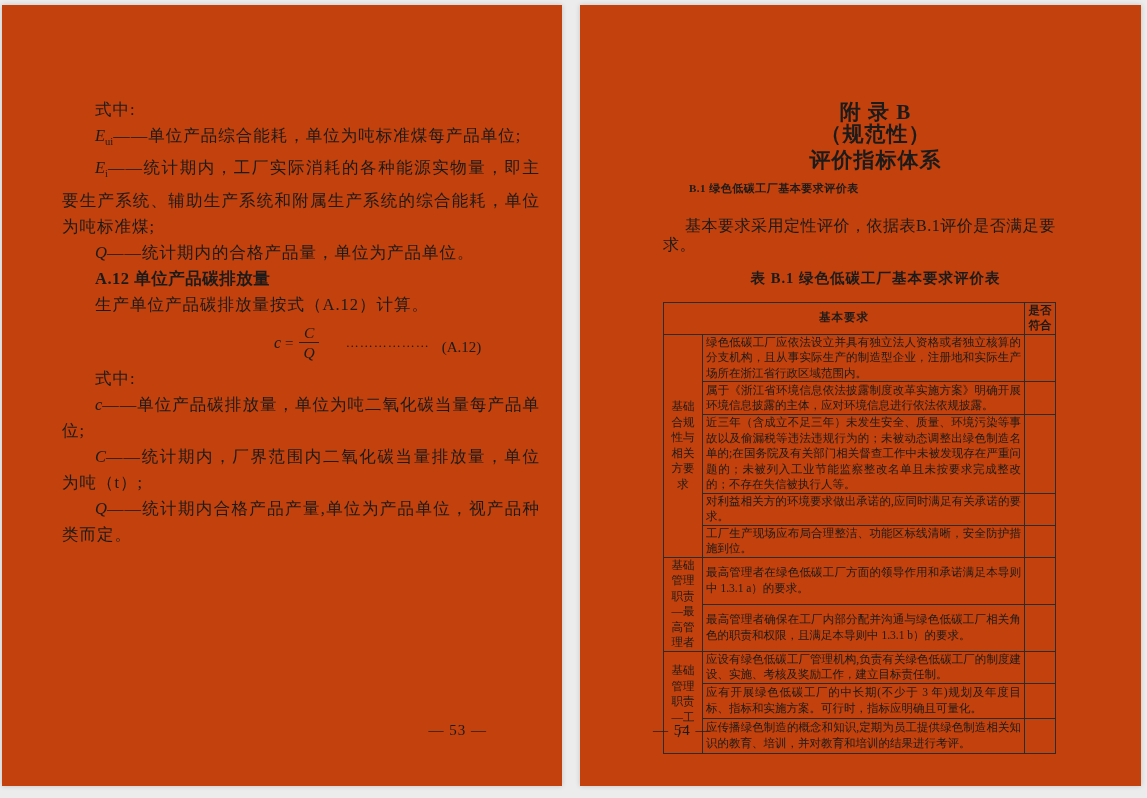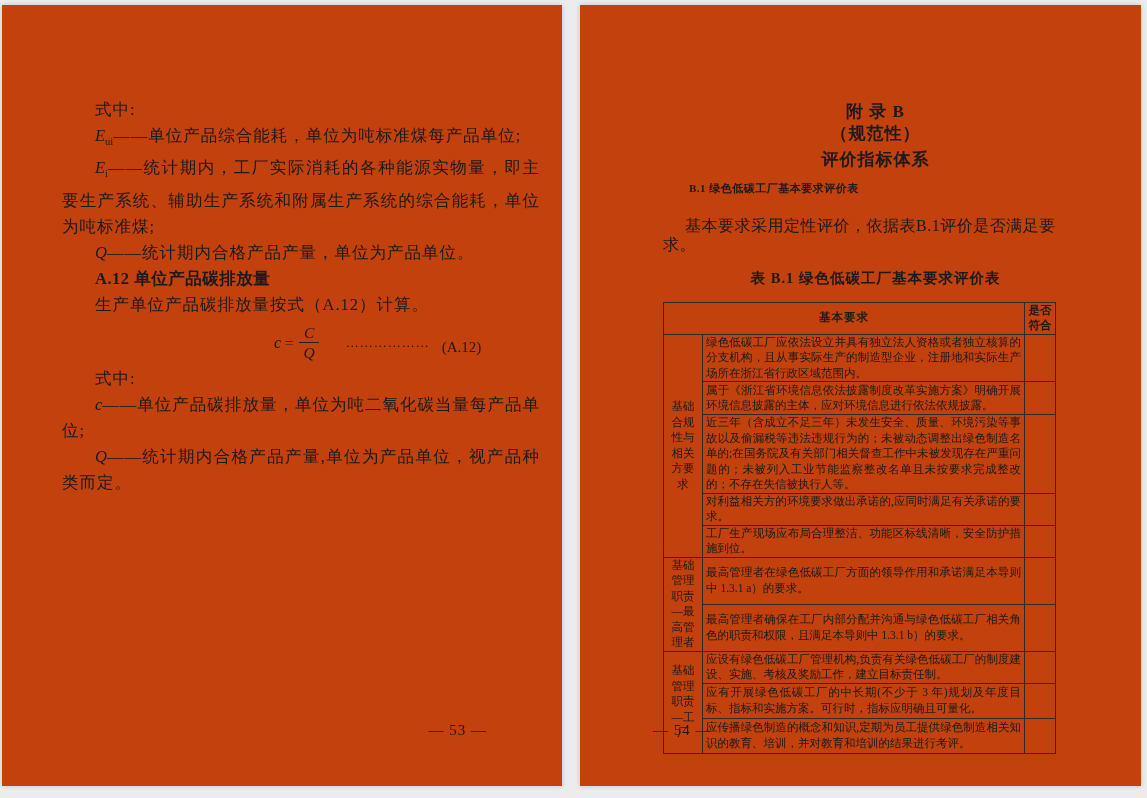--- a/index.html
+++ b/index.html
@@ -41,21 +41,21 @@
   .frac .den{padding:0 5px;}
   .f-dots{margin-left:26px;font-size:13px;letter-spacing:1px;}
   .f-label{margin-left:12px;font-size:15px;margin-top:8px;}
 
   .footer{position:absolute;top:717px;font-size:15px;letter-spacing:1px;white-space:nowrap;}
   .footer-left{right:75px;}
   .footer-right{left:73px;}
 
   
   .content-right{position:absolute;left:83px;top:88px;width:425px;}
-  .h-center{text-align:center;font-weight:bold;font-size:17px;line-height:18px;margin:0;letter-spacing:1px;}
+  .h-center{text-align:center;font-weight:bold;font-size:21px;line-height:18px;margin:0;letter-spacing:1px;}
   .h-appendix{margin-top:10px;}
   .h-normative{margin-top:4px;}
   .h-system{margin-top:8px;}
   .h-b1{margin-top:10px;font-weight:bold;font-size:11px;line-height:19px;
         padding-left:26px;letter-spacing:0.5px;}
   .intro{margin-top:18px;font-size:16px;line-height:19px;text-indent:22px;letter-spacing:0.5px;}
   .caption{margin-top:7px;text-align:center;font-weight:bold;font-size:14.5px;line-height:17px;letter-spacing:1px;}
 
   table.eval{
     margin-top:4px;border-collapse:collapse;table-layout:fixed;width:392px;
@@ -77,41 +77,42 @@
 <div class="stage">
 
   <div class="page page-left">
     <div class="content-left">
       <p>式中:</p>
 
       <p><i class="var">E</i><sub>ui</sub><span>——单位产品综合能耗，单位为吨标准煤每产品单位;</span></p>
 
       <p><i class="var">E</i><sub>i</sub><span>——统计期内，工厂实际消耗的各种能源实物量，即主要生产系统、辅助生产系统和附属生产系统的综合能耗，单位为吨标准煤;</span></p>
 
-      <p><i class="var">Q</i><span>——统计期内合格产品产量，单位为产品单位。</span></p>
+      <p><i class="var">Q</i><span>——统计期内的合格产品量，单位为产品单位。</span></p>
 
       <p class="h-a12">A.12 单位产品碳排放量</p>
 
       <p>生产单位产品碳排放量按式（A.12）计算。</p>
 
       <div class="formula">
         <span class="f-lhs">c</span>
           <span class="f-eq">=</span>
         <span class="frac">
           <span class="num">C</span>
           <span class="den">Q</span>
         </span>
         <span class="f-dots">………………</span>
         <span class="f-label">(A.12)</span>
       </div>
 
       <p>式中:</p>
 
       <p><i class="var">c</i><span>——单位产品碳排放量，单位为吨二氧化碳当量每产品单位;</span></p>
 
+      <p><i class="var">C</i><span>——统计期内，厂界范围内二氧化碳当量排放量，单位为吨（t）;</span></p>
 
       <p><i class="var">Q</i><span>——统计期内合格产品产量,单位为产品单位，视产品种类而定。</span></p>
     </div>
     <div class="footer footer-left">— 53 —</div>
   </div>
 
   <div class="page page-right">
     <div class="content-right">
       <p class="h-center h-appendix">附 录 B</p>
       <p class="h-center h-normative">（规范性）</p>

